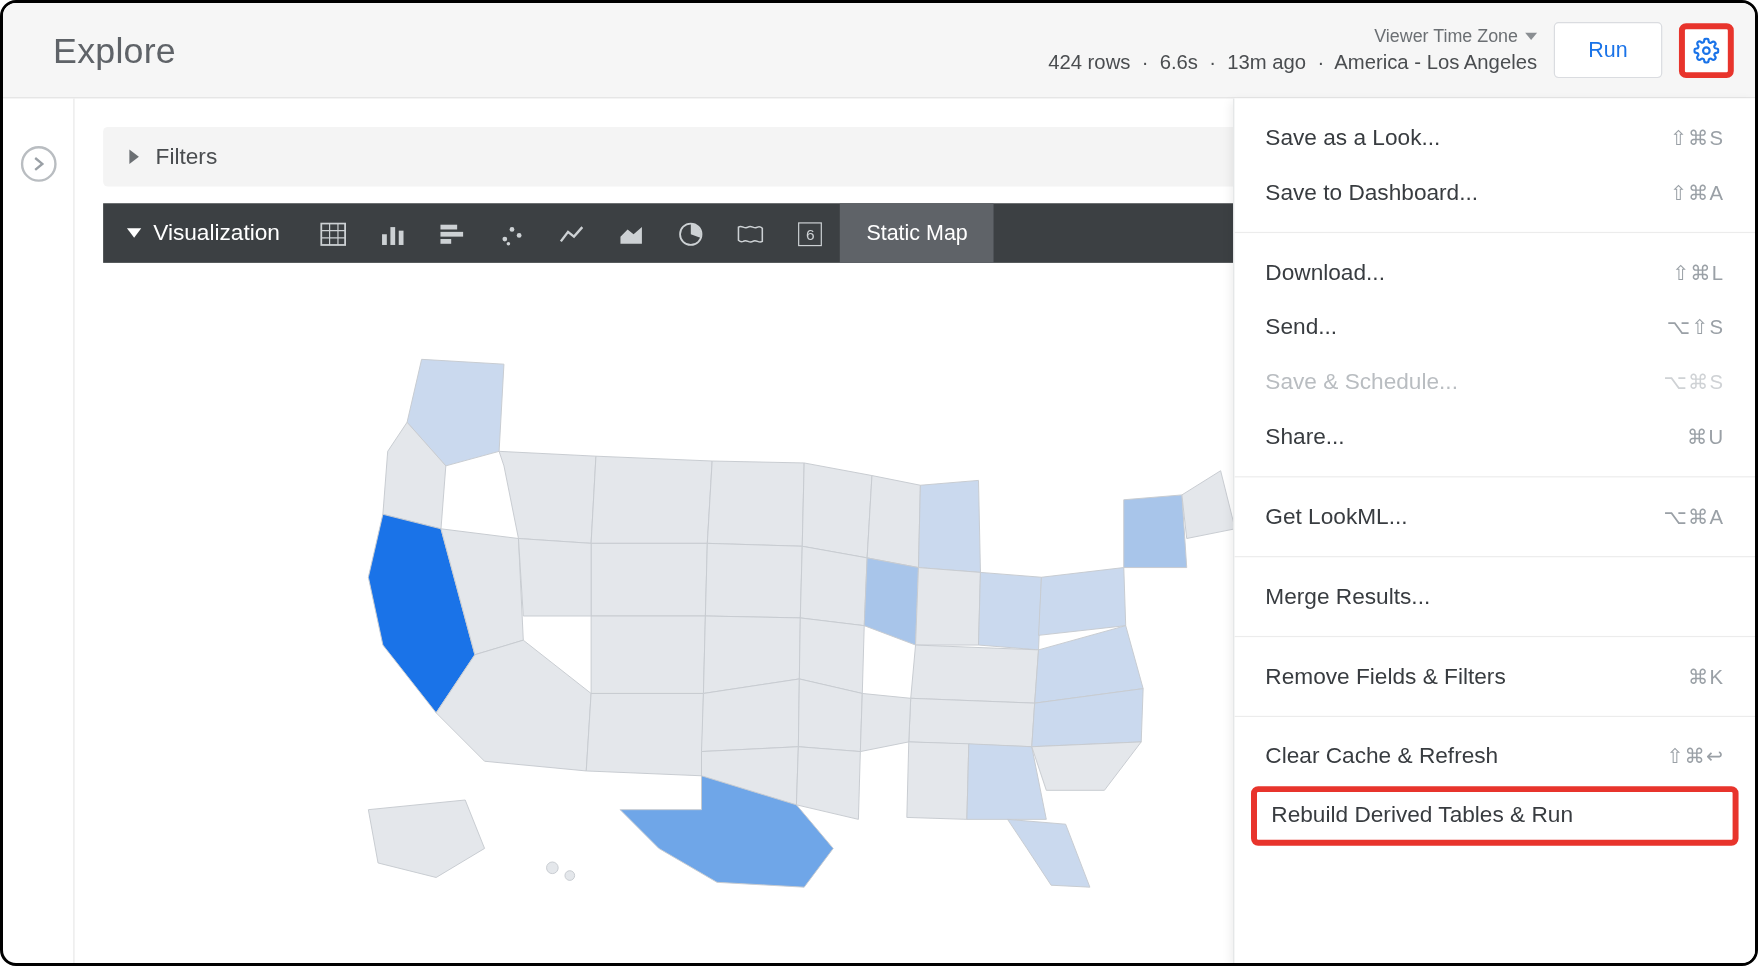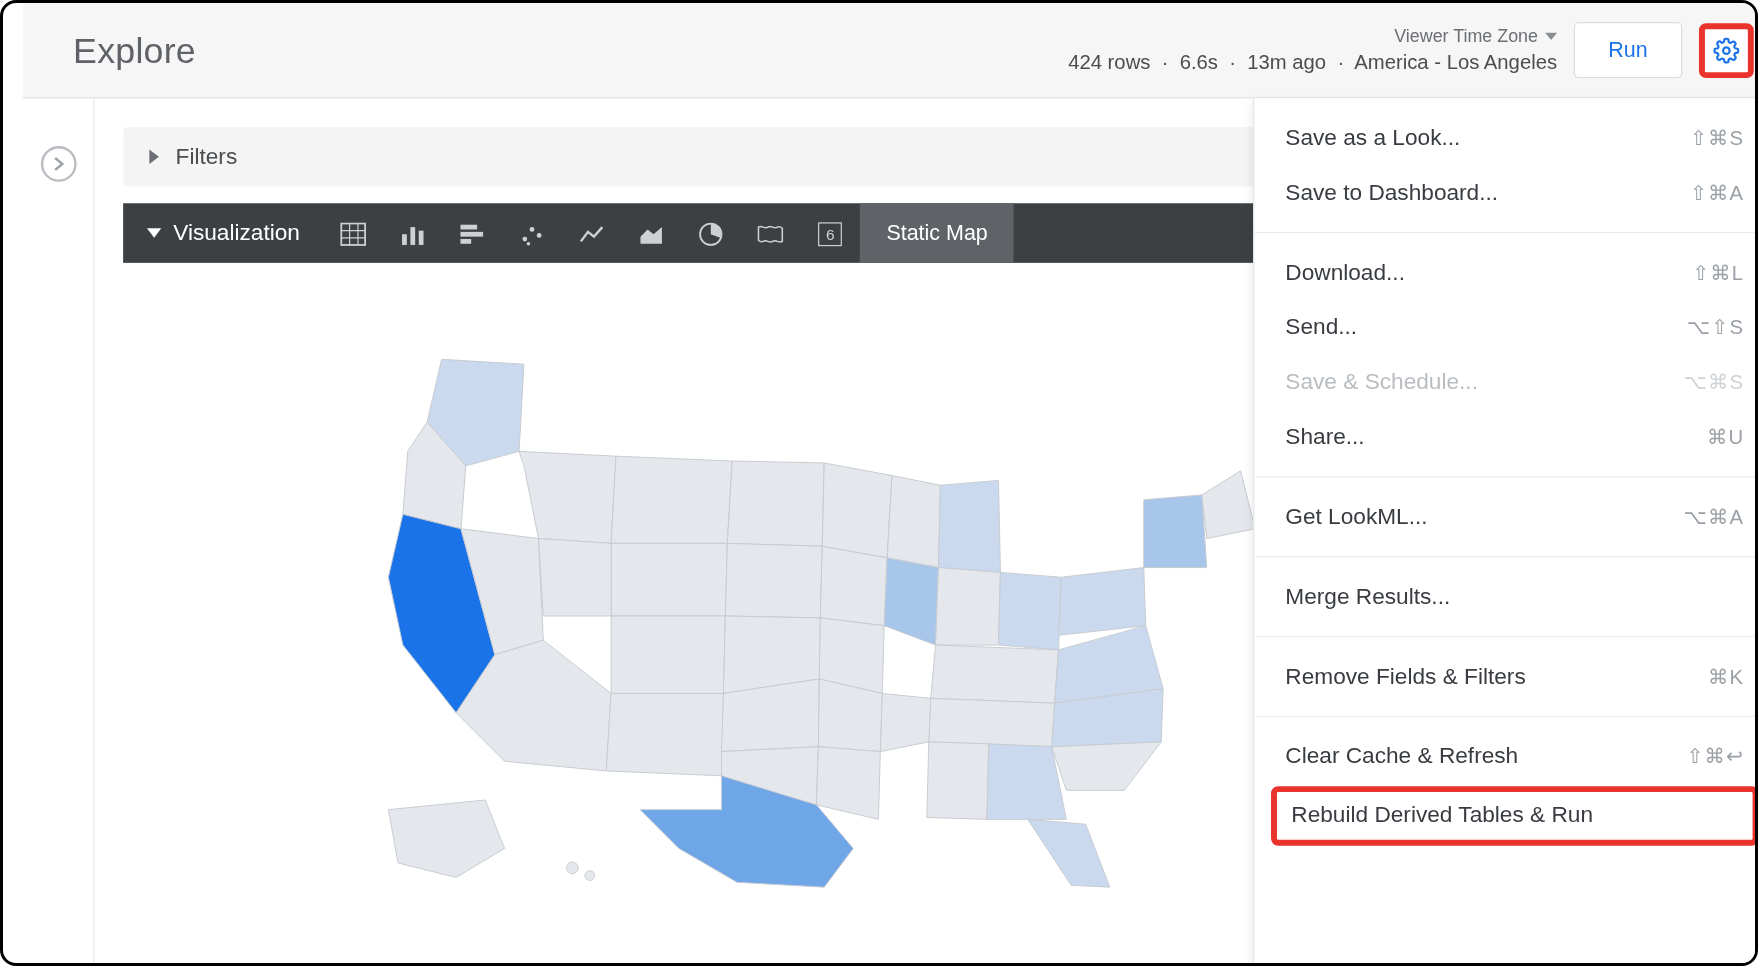--- a/index.html
+++ b/index.html
@@ -11,21 +11,20 @@
     overflow: hidden;
   }
   .outer-frame {
     width: 1758px;
     height: 966px;
     border: 3px solid #000;
     border-radius: 16px;
     background: #fff;
     position: relative;
     overflow: hidden;
-    padding-left: 20px;
   }
   .scaler {
     transform: scale(1.192);
     transform-origin: top left;
     width: 1470px;
     height: 807px;
     position: relative;
   }
   .header {
     height: 80px;

